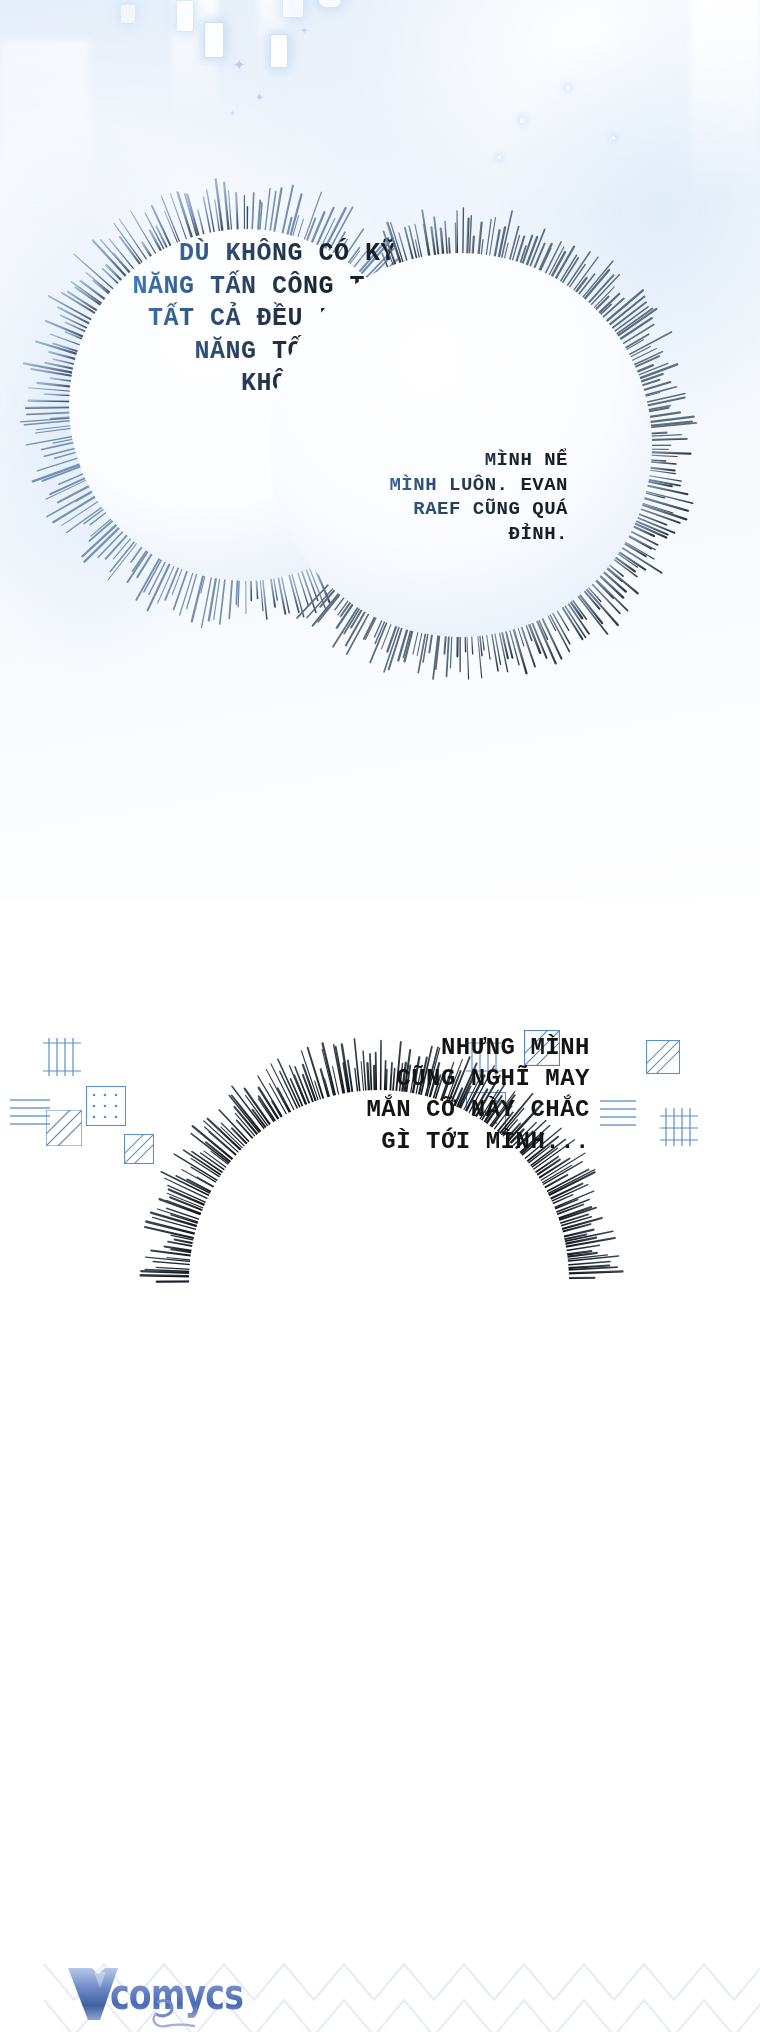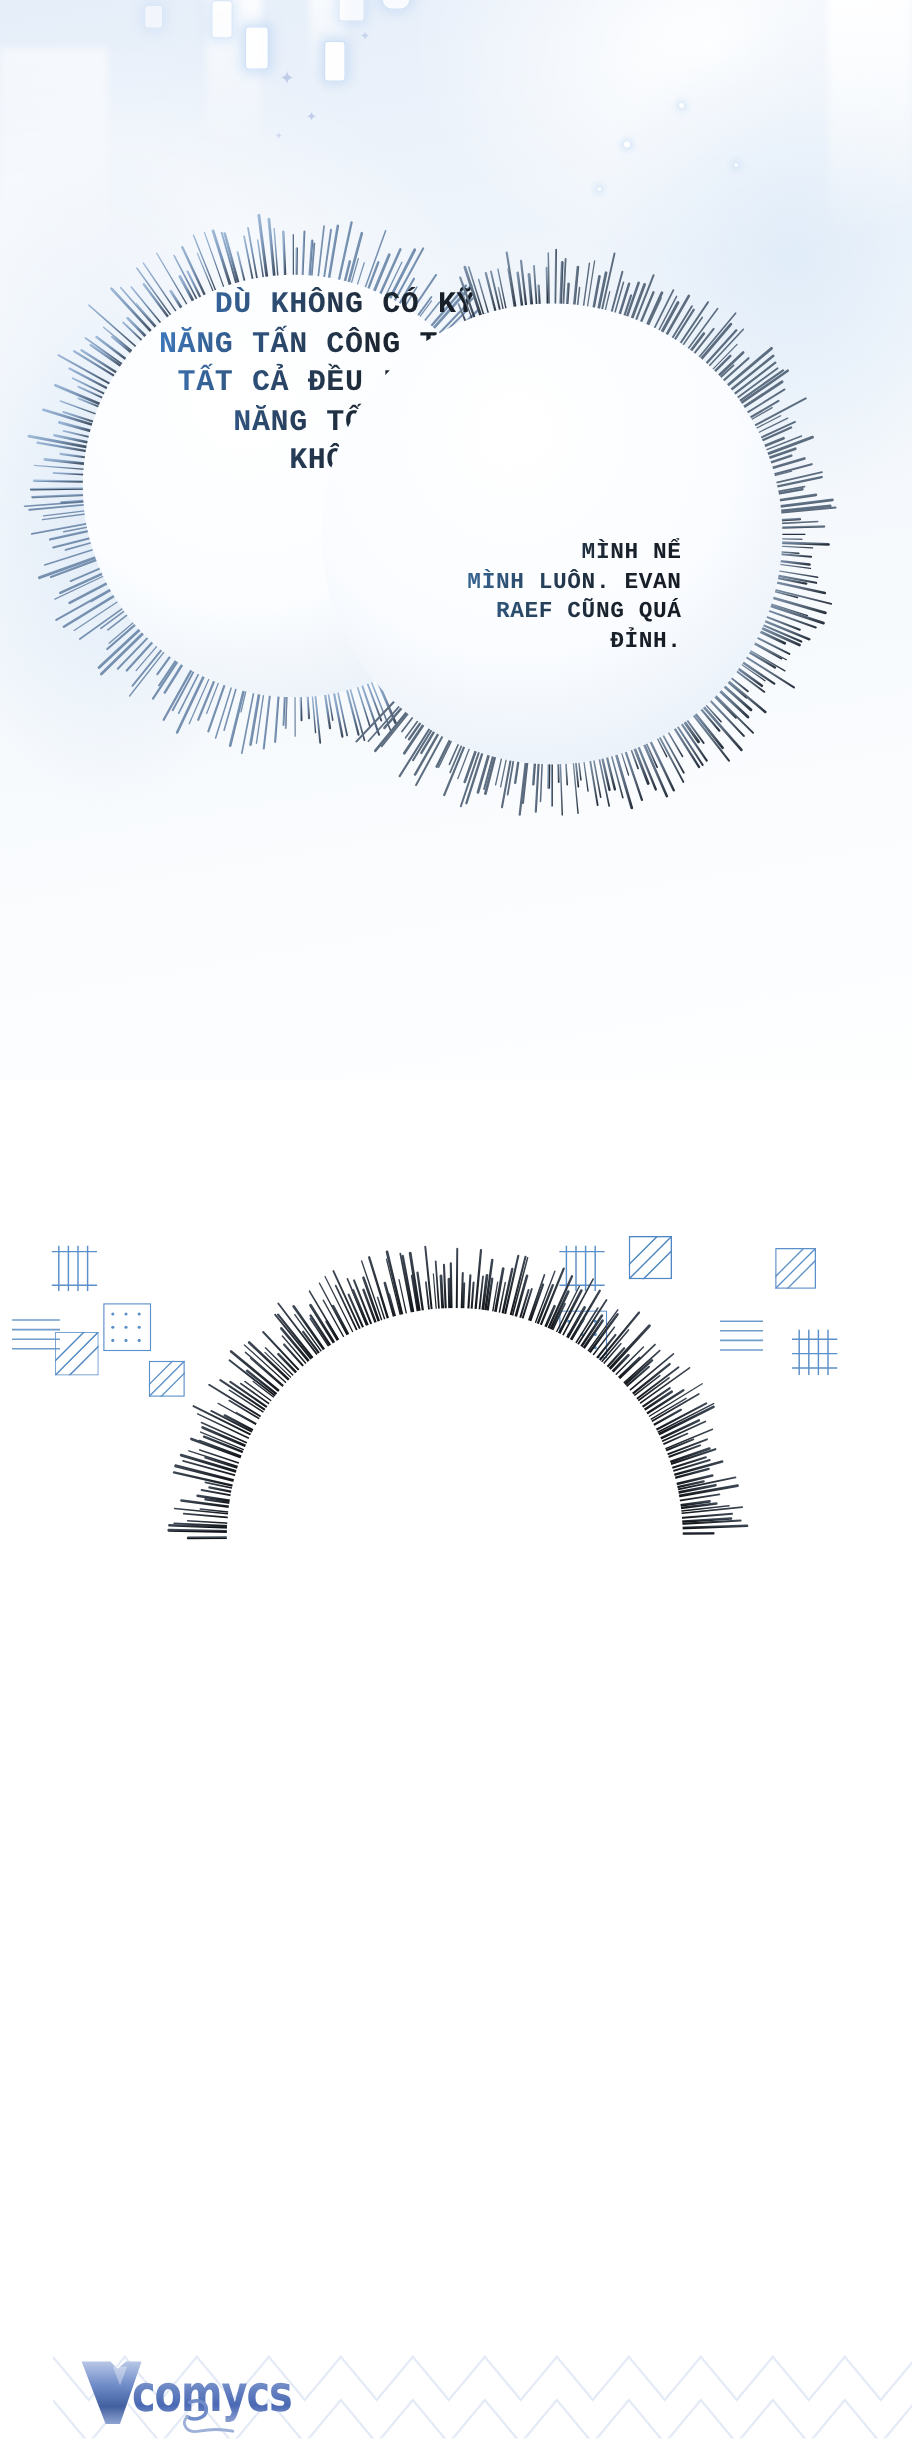--- a/index.html
+++ b/index.html
@@ -1026,20 +1026,24 @@
           <line x1="452.62" y1="318.12" x2="495.22" y2="315.43" stroke-width="2.10"></line>
           <line x1="452.72" y1="319.82" x2="503.11" y2="317.09" stroke-width="1.86"></line>
           <line x1="452.88" y1="323.39" x2="508.53" y2="321.44" stroke-width="2.25"></line>
           <line x1="452.99" y1="327.99" x2="480.47" y2="327.69" stroke-width="2.10"></line>
           <line x1="453.00" y1="330.02" x2="504.88" y2="330.02" stroke-width="2.26"></line>
         </g>
       <circle cx="265" cy="330" r="190" fill="#ffffff"></circle>
     </svg>
   </div>
 
+  <div class="bubble-text txt-3" style="left:170px;top:1032px;width:420px;">NHƯNG MÌNH
+CŨNG NGHĨ MAY
+MẮN CỠ NÀY CHẮC
+GÌ TỚI MÌNH...</div>
 
   <div class="footer">
     <svg class="footer-zigzag" viewBox="0 0 760 78" preserveAspectRatio="none" aria-hidden="true">
       <g stroke="#ccd8ee" stroke-width="2" fill="none">
         <polyline points="0,10 30,46 60,10 90,46 120,10 150,46 180,10 210,46 240,10 270,46 300,10 330,46 360,10 390,46 420,10 450,46 480,10 510,46 540,10 570,46 600,10 630,46 660,10 690,46 720,10 750,46 780,10"></polyline>
         <polyline points="0,46 30,82 60,46 90,82 120,46 150,82 180,46 210,82 240,46 270,82 300,46 330,82 360,46 390,82 420,46 450,82 480,46 510,82 540,46 570,82 600,46 630,82 660,46 690,82 720,46 750,82 780,46"></polyline>
       </g>
     </svg>
 
     <div class="footer-logo">

